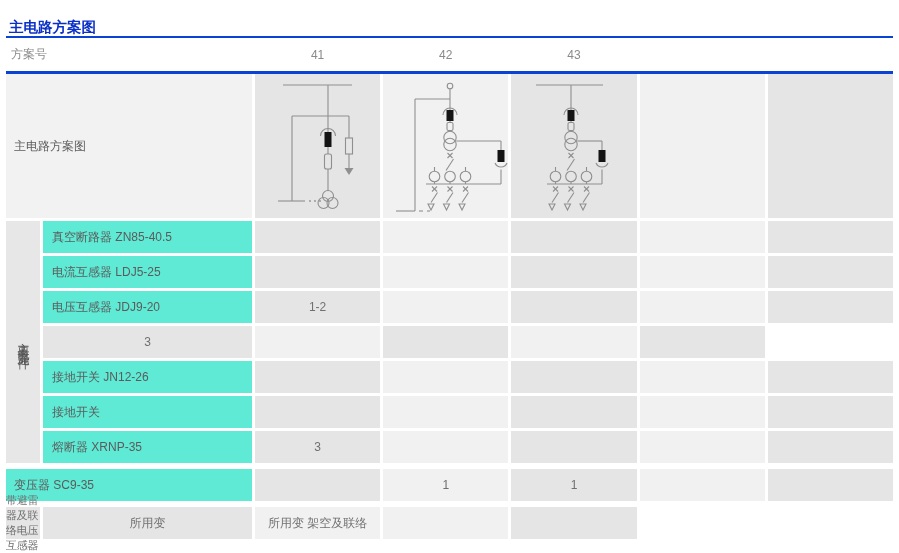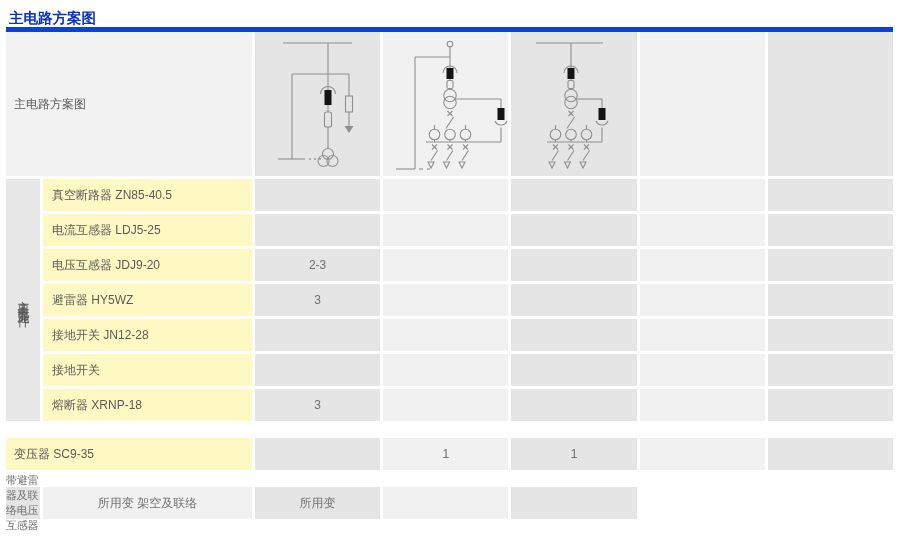--- a/index.html
+++ b/index.html
@@ -3,48 +3,48 @@
 <meta charset="utf-8">
 <style>
   * { box-sizing: border-box; margin: 0; padding: 0; }
   html, body { background: #ffffff; }
   body {
     width: 899px; height: 553px;
     font-family: "Liberation Sans", "DejaVu Sans", sans-serif;
     color: #5a5a5a;
     overflow: hidden;
   }
-  .page { padding: 0 6px; }
+  .page { padding: 9px 6px; }
   .title {
     padding: 9px 3px 0 3px;
     height: 27px;
     font-size: 14.5px;
     font-weight: bold;
     color: #0a30c8;
   }
   .hr { width: 100%; background: #0a43d4; }
   .hr.thin  { height: 2px; }
   .hr.thick { height: 3px; }
 
   .grid {
     display: grid;
     grid-template-columns: 34px 209px repeat(5, 1fr);
     gap: 3px;
     background: #ffffff;
   }
   .header-row { grid-template-rows: 33px; }
   .body-top   { grid-template-rows: 144px; }
   .body-comp  { grid-template-rows: repeat(7, 32px); margin-top: 3px; }
-  .body-bot   { grid-template-rows: 32px; margin-top: 17px; }
+  .body-bot   { grid-template-rows: 32px; margin-top: 6px; }
 
   .cell { display: flex; align-items: center; font-size: 12px; }
   .h-label { grid-column: 1 / 3; padding-left: 5px; color: #8a8a8a; }
   .h-num   { justify-content: center; color: #8a8a8a; }
 
-  .lab   { background: #fef9c3; color: #5c5c5c; }
+  .lab   { background: #5eead4; color: #5c5c5c; }
   .lab.span2 { grid-column: 1 / 3; padding-left: 8px; }
   .lab.big   { background: #f2f2f2; }
   .lab.name  { grid-column: 2; padding-left: 9px; }
   .vlab {
     grid-column: 1; grid-row: 1 / 8;
     background: #e7e7e7;
     justify-content: center;
     writing-mode: vertical-lr;
     text-orientation: upright;
     letter-spacing: 3px;
@@ -59,20 +59,28 @@
 </style>
 </head>
 <body>
 
 <div class="page">
 
   <div class="title">主电路方案图</div>
 
   <div class="hr thin"></div>
 
+  <div class="grid header-row">
+    <div class="cell h-label">方案号</div>
+    <div class="cell h-num">41</div>
+    <div class="cell h-num">42</div>
+    <div class="cell h-num">43</div>
+    <div class="cell h-num"></div>
+    <div class="cell h-num"></div>
+  </div>
 
   <div class="hr thick"></div>
 
   <div class="grid body-top">
     <div class="cell lab big span2">主电路方案图</div>
 
     <div class="cell dark diag">
       <svg width="125" height="144" viewBox="0 0 125 144">
         <g stroke="#8f8f8f" fill="none" stroke-width="1.1">
           <line x1="28" y1="11" x2="97" y2="11"></line>
@@ -209,65 +217,64 @@
     <div class="cell dark val" style="grid-row:1"></div>
 
     <div class="cell lab name" style="grid-row:2">电流互感器 LDJ5-25</div>
     <div class="cell dark val" style="grid-row:2"></div>
     <div class="cell light val" style="grid-row:2"></div>
     <div class="cell dark val" style="grid-row:2"></div>
     <div class="cell light val" style="grid-row:2"></div>
     <div class="cell dark val" style="grid-row:2"></div>
 
     <div class="cell lab name" style="grid-row:3">电压互感器 JDJ9-20</div>
-    <div class="cell dark val" style="grid-row:3">2-3</div>
+    <div class="cell dark val" style="grid-row:3">1-2</div>
     <div class="cell light val" style="grid-row:3"></div>
     <div class="cell dark val" style="grid-row:3"></div>
     <div class="cell light val" style="grid-row:3"></div>
     <div class="cell dark val" style="grid-row:3"></div>
 
-    <div class="cell lab name" style="grid-row:4">避雷器 HY5WZ</div>
     <div class="cell dark val" style="grid-row:4">3</div>
     <div class="cell light val" style="grid-row:4"></div>
     <div class="cell dark val" style="grid-row:4"></div>
     <div class="cell light val" style="grid-row:4"></div>
     <div class="cell dark val" style="grid-row:4"></div>
 
-    <div class="cell lab name" style="grid-row:5">接地开关 JN12-28</div>
+    <div class="cell lab name" style="grid-row:5">接地开关 JN12-26</div>
     <div class="cell dark val" style="grid-row:5"></div>
     <div class="cell light val" style="grid-row:5"></div>
     <div class="cell dark val" style="grid-row:5"></div>
     <div class="cell light val" style="grid-row:5"></div>
     <div class="cell dark val" style="grid-row:5"></div>
 
     <div class="cell lab name" style="grid-row:6">接地开关</div>
     <div class="cell dark val" style="grid-row:6"></div>
     <div class="cell light val" style="grid-row:6"></div>
     <div class="cell dark val" style="grid-row:6"></div>
     <div class="cell light val" style="grid-row:6"></div>
     <div class="cell dark val" style="grid-row:6"></div>
 
-    <div class="cell lab name" style="grid-row:7">熔断器 XRNP-18</div>
+    <div class="cell lab name" style="grid-row:7">熔断器 XRNP-35</div>
     <div class="cell dark val" style="grid-row:7">3</div>
     <div class="cell light val" style="grid-row:7"></div>
     <div class="cell dark val" style="grid-row:7"></div>
     <div class="cell light val" style="grid-row:7"></div>
     <div class="cell dark val" style="grid-row:7"></div>
   </div>
 
   <div class="grid body-bot">
     <div class="cell lab span2">变压器 SC9-35</div>
     <div class="cell dark val"></div>
     <div class="cell light val">1</div>
     <div class="cell dark val">1</div>
     <div class="cell light val"></div>
     <div class="cell dark val"></div>
   </div>
 
   <div class="grid body-bot">
     <div class="cell dark val tight">带避雷器及联络电压互感器</div>
+    <div class="cell dark val">所用变</div>
     <div class="cell light val">所用变 架空及联络</div>
-    <div class="cell dark val">所用变</div>
     <div class="cell light val"></div>
     <div class="cell dark val"></div>
   </div>
 
 </div>
 
 </body></html>

